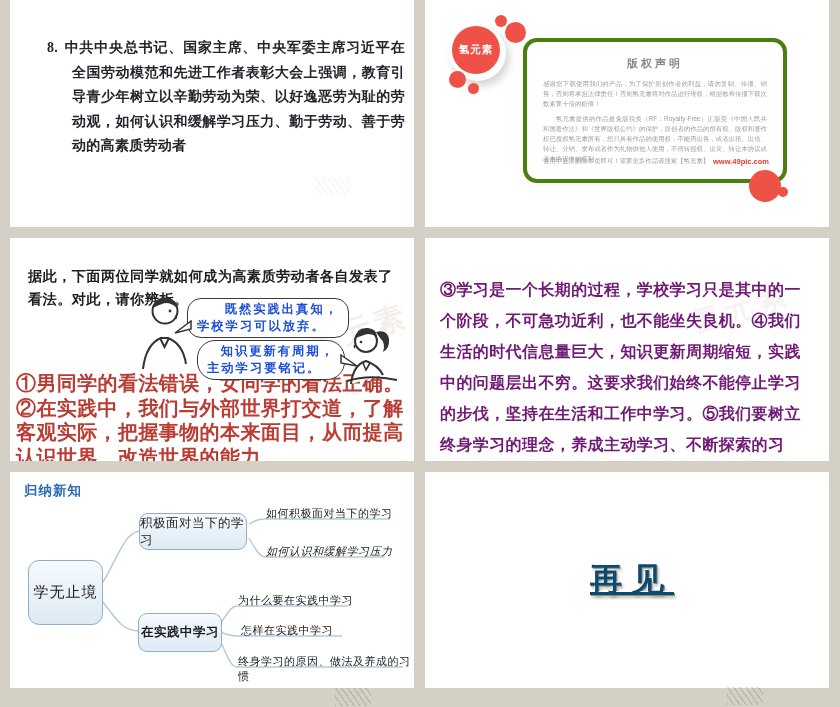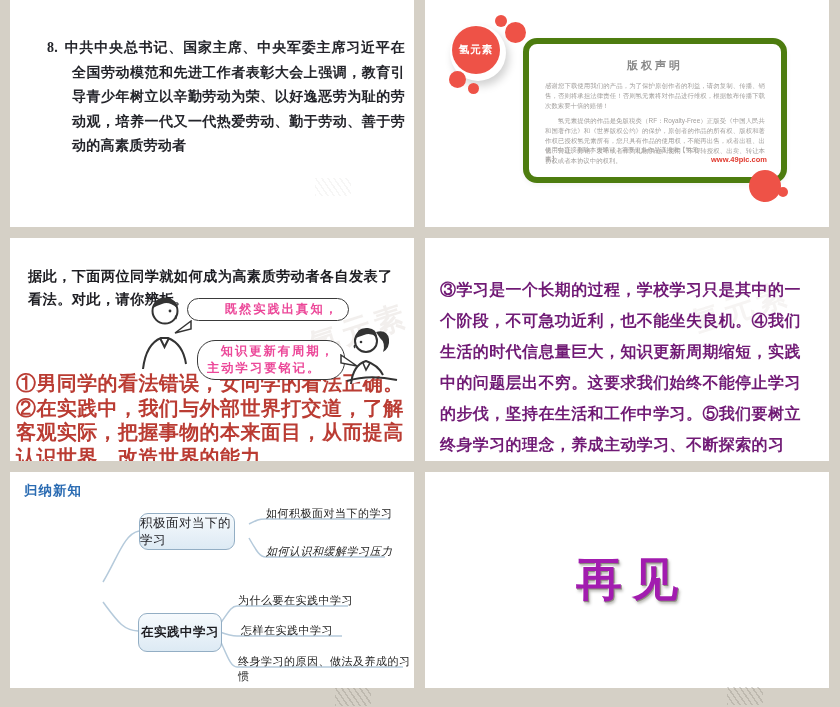--- a/index.html
+++ b/index.html
@@ -25,40 +25,40 @@
   .circ{position:absolute;border-radius:50%;background:#ee5247;z-index:3;}
   .halo{position:absolute;border-radius:50%;background:#fff;z-index:2;box-shadow:3px 5px 9px rgba(0,0,0,.18);}
   .logo-text{
     position:absolute;left:27px;top:26px;width:48px;height:48px;border-radius:50%;
     background:#ee5247;z-index:4;display:flex;align-items:center;justify-content:center;
     color:#fff;font-size:10.5px;font-weight:bold;letter-spacing:1px;
     font-family:"Liberation Sans",sans-serif;
   }
   .s2-card{
     position:absolute;left:98px;top:38px;width:264px;height:145px;
-    background:#fff;border:6px solid #4d7c0f;border-radius:14px;z-index:1;
+    background:#fff;border:4px solid #4d7c0f;border-radius:14px;z-index:1;
     box-shadow:0 2px 5px rgba(0,0,0,.05);
     font-family:"Liberation Sans",sans-serif;
   }
   .s2-title{margin-top:14px;text-align:center;font-size:11px;color:#898989;letter-spacing:3px;font-weight:bold;}
   .s2-para{margin:8px 16px 0 16px;font-size:6.4px;line-height:10px;color:#a19e9c;text-align:justify;}
   .s2-para.indent{text-indent:2em;margin-top:5px;}
   .s2-footer{position:absolute;left:16px;right:14px;bottom:13px;display:flex;justify-content:space-between;align-items:flex-end;}
   .s2-footer-left{font-size:6.4px;color:#a19e9c;}
   .s2-footer-right{font-size:7.5px;font-weight:bold;color:#e03a2f;}
 
   
   .s3-intro{
     position:absolute;left:18px;top:27px;width:368px;
     font-weight:bold;font-size:14.2px;line-height:22.5px;color:#1d1d22;letter-spacing:.4px;
   }
   .bubble{
     position:absolute;background:#fff;border:1.6px solid #3a3a3a;border-radius:14px;
     padding:2px 9px;z-index:2;
-    font-size:12.3px;line-height:17px;color:#ec4899;letter-spacing:2px;font-weight:bold;
+    font-size:12.3px;line-height:17px;color:#1d4ed8;letter-spacing:2px;font-weight:bold;
   }
   .bubble .l1{text-align:right;}
   .bubble .l2{text-align:left;}
   .tail{position:absolute;z-index:3;}
   .figure{position:absolute;z-index:1;}
   .s3-answer{
     position:absolute;left:6px;top:133px;width:392px;
     font-weight:bold;font-size:20px;line-height:24.5px;color:#ba3c33;letter-spacing:.4px;
   }
   .ghost{
@@ -78,44 +78,45 @@
     font-weight:bold;font-size:13.5px;color:#2b6cb3;letter-spacing:1px;
   }
   .mm-svg{position:absolute;left:0;top:0;}
   .node{
     position:absolute;border:1px solid #93aec4;border-radius:9px;
     background:linear-gradient(#f6fafd,#ddeaf4);
     display:flex;align-items:center;justify-content:center;
     color:#1d1d22;z-index:2;
   }
   .node-root{left:18px;top:88px;width:75px;height:65px;font-size:15px;letter-spacing:1px;border-radius:11px;}
-  .node-b1{left:129px;top:41px;width:96px;height:37px;font-size:12.5px;letter-spacing:.5px;}
+  .node-b1{left:129px;top:41px;width:108px;height:37px;font-size:12.5px;letter-spacing:.5px;}
   .node-b2{left:128px;top:141px;width:84px;height:39px;font-size:12.5px;letter-spacing:.5px;font-weight:bold;}
   .leaf{position:absolute;font-size:11px;color:#222;letter-spacing:.5px;z-index:2;}
 
   
   .s6{display:flex;align-items:center;justify-content:center;}
   .s6-text{
-    font-size:46px;font-weight:bold;color:#a21caf;letter-spacing:10px;padding-left:10px;
+    font-size:32px;font-weight:bold;color:#0c4a6e;letter-spacing:10px;padding-left:10px;
     text-shadow:-1px -1px 0 rgba(255,255,255,.7), 1px 1px 0 #8d8c7e, 2px 3px 3px rgba(60,60,50,.35);
+    text-decoration:underline;
   }
 
   
   .hatch{
     position:absolute;width:36px;height:18px;z-index:5;opacity:.45;
     background:repeating-linear-gradient(55deg, rgba(110,105,95,.5) 0 1.5px, transparent 1.5px 5px);
   }
 </style>
 </head>
 <body>
 
 <div class="board">
 
   <div class="slide">
-    <p class="s1-body"><span class="s1-num">8.</span><span>中共中央总书记、国家主席、中央军委主席习近平在全国劳动模范和先进工作者表彰大会上强调，教育引导青少年树立以辛勤劳动为荣、以好逸恶劳为耻的劳动观，培养一代又一代热爱劳动、勤于劳动、善于劳动的高素质劳动者</span></p>
+    <p class="s1-body"><span class="s1-num">8.</span><span>中共中央总书记、国家主席、中央军委主席习近平在全国劳动模范和先进工作者表彰大会上强调，教育引导青少年树立以辛勤劳动为荣、以好逸恶劳为耻的劳动观，如何认识和缓解学习压力、勤于劳动、善于劳动的高素质劳动者</span></p>
     <div class="hatch" style="left:305px;top:178px;opacity:.12;"></div>
   </div>
 
   <div class="slide">
     <div class="s2-card">
       <div class="s2-title">版权声明</div>
       <div class="s2-para">感谢您下载使用我们的产品，为了保护原创作者的利益，请勿复制、传播、销售，否则将承担法律责任！否则氢元素将对作品进行维权，根据散布传播下载次数索要十倍的赔偿！</div>
       <div class="s2-para indent">氢元素提供的作品是免版税类（RF：Royalty-Free）正版受《中国人民共和国著作法》和《世界版权公约》的保护，原创者的作品的所有权、版权和著作权已授权氢元素所有，您只具有作品的使用权，不能再出售，或者出租、出借、转让、分销、发布或者作为礼物供他人使用，不得转授权、出卖、转让本协议或者本协议中的权利。</div>
       <div class="s2-footer">
         <span class="s2-footer-left">使用中直接删除本页即可！需要更多作品请搜索【氢元素】</span>
@@ -140,20 +141,21 @@
       <circle cx="34" cy="17" r="12.5" fill="#fff" stroke="#333" stroke-width="2"></circle>
       <path d="M22 14 Q24 2 37 4 Q46 6 46 14 Q38 7 31 10 Q25 12 22 14 Z" fill="#333"></path>
       <circle cx="39" cy="17" r="1.4" fill="#333"></circle>
       <path d="M44 22 Q46 23 44.5 25" fill="none" stroke="#333" stroke-width="1.5"></path>
       <path d="M12 75 Q15 50 30 44 L37 44 Q52 50 55 70" fill="#fff" stroke="#333" stroke-width="2"></path>
       <path d="M29 44 L33.5 53 L38 44" fill="none" stroke="#333" stroke-width="2"></path>
     </svg>
 
     <div class="bubble" style="left:177px;top:60px;width:162px;">
       <div class="l1">既然实践出真知，</div>
+      <div class="l2">学校学习可以放弃。</div>
       <svg class="tail" style="left:-14px;top:21px;" width="18" height="15" viewBox="0 0 18 15">
         <path d="M17 1 L1 13 L17 9 Z" fill="#fff" stroke="#333" stroke-width="1.5"></path>
       </svg>
     </div>
 
     <div class="bubble" style="left:187px;top:102px;width:148px;border-radius:18px;">
       <div class="l1">知识更新有周期，</div>
       <div class="l2">主动学习要铭记。</div>
       <svg class="tail" style="right:-14px;top:13px;" width="18" height="15" viewBox="0 0 18 15">
         <path d="M1 1 L17 12 L1 9 Z" fill="#fff" stroke="#333" stroke-width="1.5"></path>
@@ -187,20 +189,21 @@
         <path d="M93 110 C108 85 114 62 129 59"></path>
         <path d="M93 130 C108 150 113 158 128 159"></path>
         <path d="M239 52 C247 48 249 47 255 47 L380 47"></path>
         <path d="M239 66 C247 80 250 85 256 85 L375 85"></path>
         <path d="M210 152 C218 141 221 134 227 134 L338 134"></path>
         <path d="M210 160 C218 163 221 164 227 164 L332 164"></path>
         <path d="M210 168 C218 186 221 195 227 195 L393 195"></path>
       </g>
     </svg>
 
+    <div class="node node-root">学无止境</div>
     <div class="node node-b1">积极面对当下的学习</div>
     <div class="node node-b2">在实践中学习</div>
 
     <div class="leaf" style="left:256px;top:34px;">如何积极面对当下的学习</div>
     <div class="leaf" style="left:256px;top:72px;font-style:italic;">如何认识和缓解学习压力</div>
     <div class="leaf" style="left:228px;top:121px;">为什么要在实践中学习</div>
     <div class="leaf" style="left:231px;top:151px;">怎样在实践中学习</div>
     <div class="leaf" style="left:228px;top:182px;">终身学习的原因、做法及养成的习惯</div>
   </div>
 

